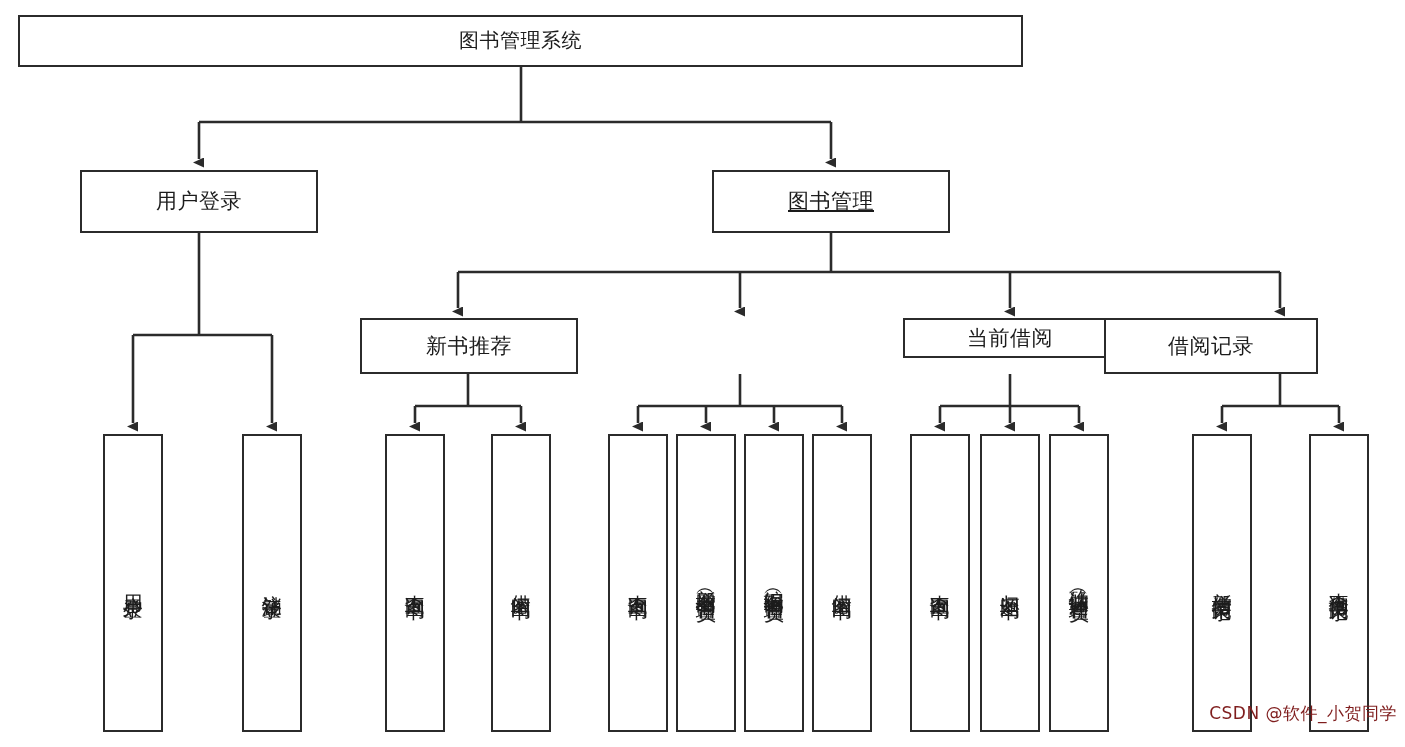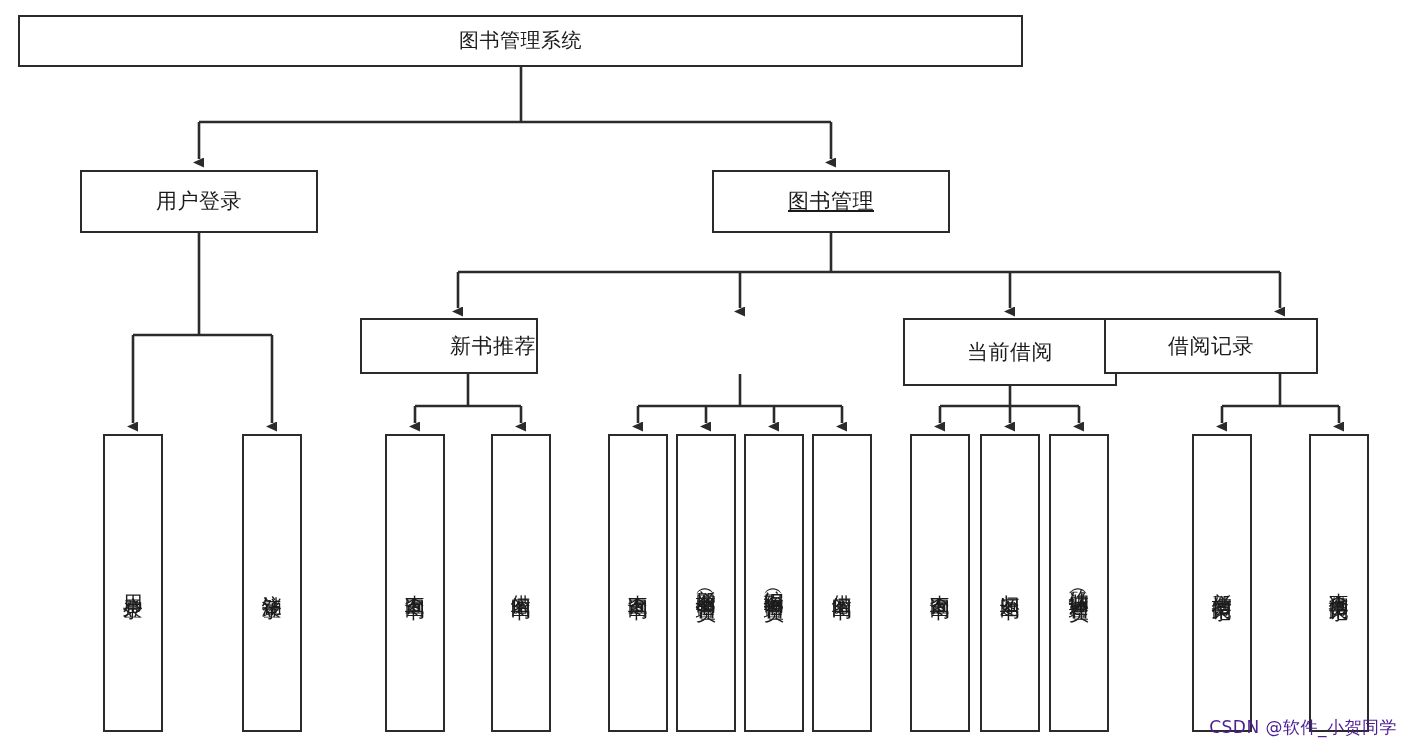--- a/index.html
+++ b/index.html
@@ -60,23 +60,23 @@
     text-orientation: upright;
     font-size: 20px;
     line-height: 1.12;
     letter-spacing: 2px;
     white-space: normal;
     max-height: 100%;
   }
   .watermark {
     position: absolute;
     right: 8px;
-    bottom: 8px;
+    bottom: 22px;
     font-size: 17px;
-    color: #4c1d95;
+    color: #7f1d1d;
     letter-spacing: 0.5px;
     z-index: 3;
     user-select: none;
     white-space: nowrap;
   }
 </style>
 </head>
 <body>
 
 <div id="canvas">
@@ -136,26 +136,26 @@
   </div>
 
   <div class="node" style="left:80px; top:170px; width:238px; height:63px;">
     <span class="label">用户登录</span>
   </div>
 
   <div class="node" style="left:712px; top:170px; width:238px; height:63px;text-decoration:underline;">
     <span class="label">图书管理</span>
   </div>
 
-  <div class="node" style="left:360px; top:318px; width:178px; height:56px;justify-content:flex-end;">
+  <div class="node" style="left:360px; top:318px; width:218px; height:56px;">
     <span class="label">新书推荐</span>
   </div>
 
 
-  <div class="node" style="left:903px; top:318px; width:214px; height:68px;">
+  <div class="node" style="left:903px; top:318px; width:214px; height:40px;">
     <span class="label">当前借阅</span>
   </div>
 
   <div class="node" style="left:1104px; top:318px; width:214px; height:56px;">
     <span class="label">借阅记录</span>
   </div>
 
   <div class="node vertical" style="left:103px; top:434px; width:60px; height:298px;">
     <span class="label">用户登录</span>
   </div>

